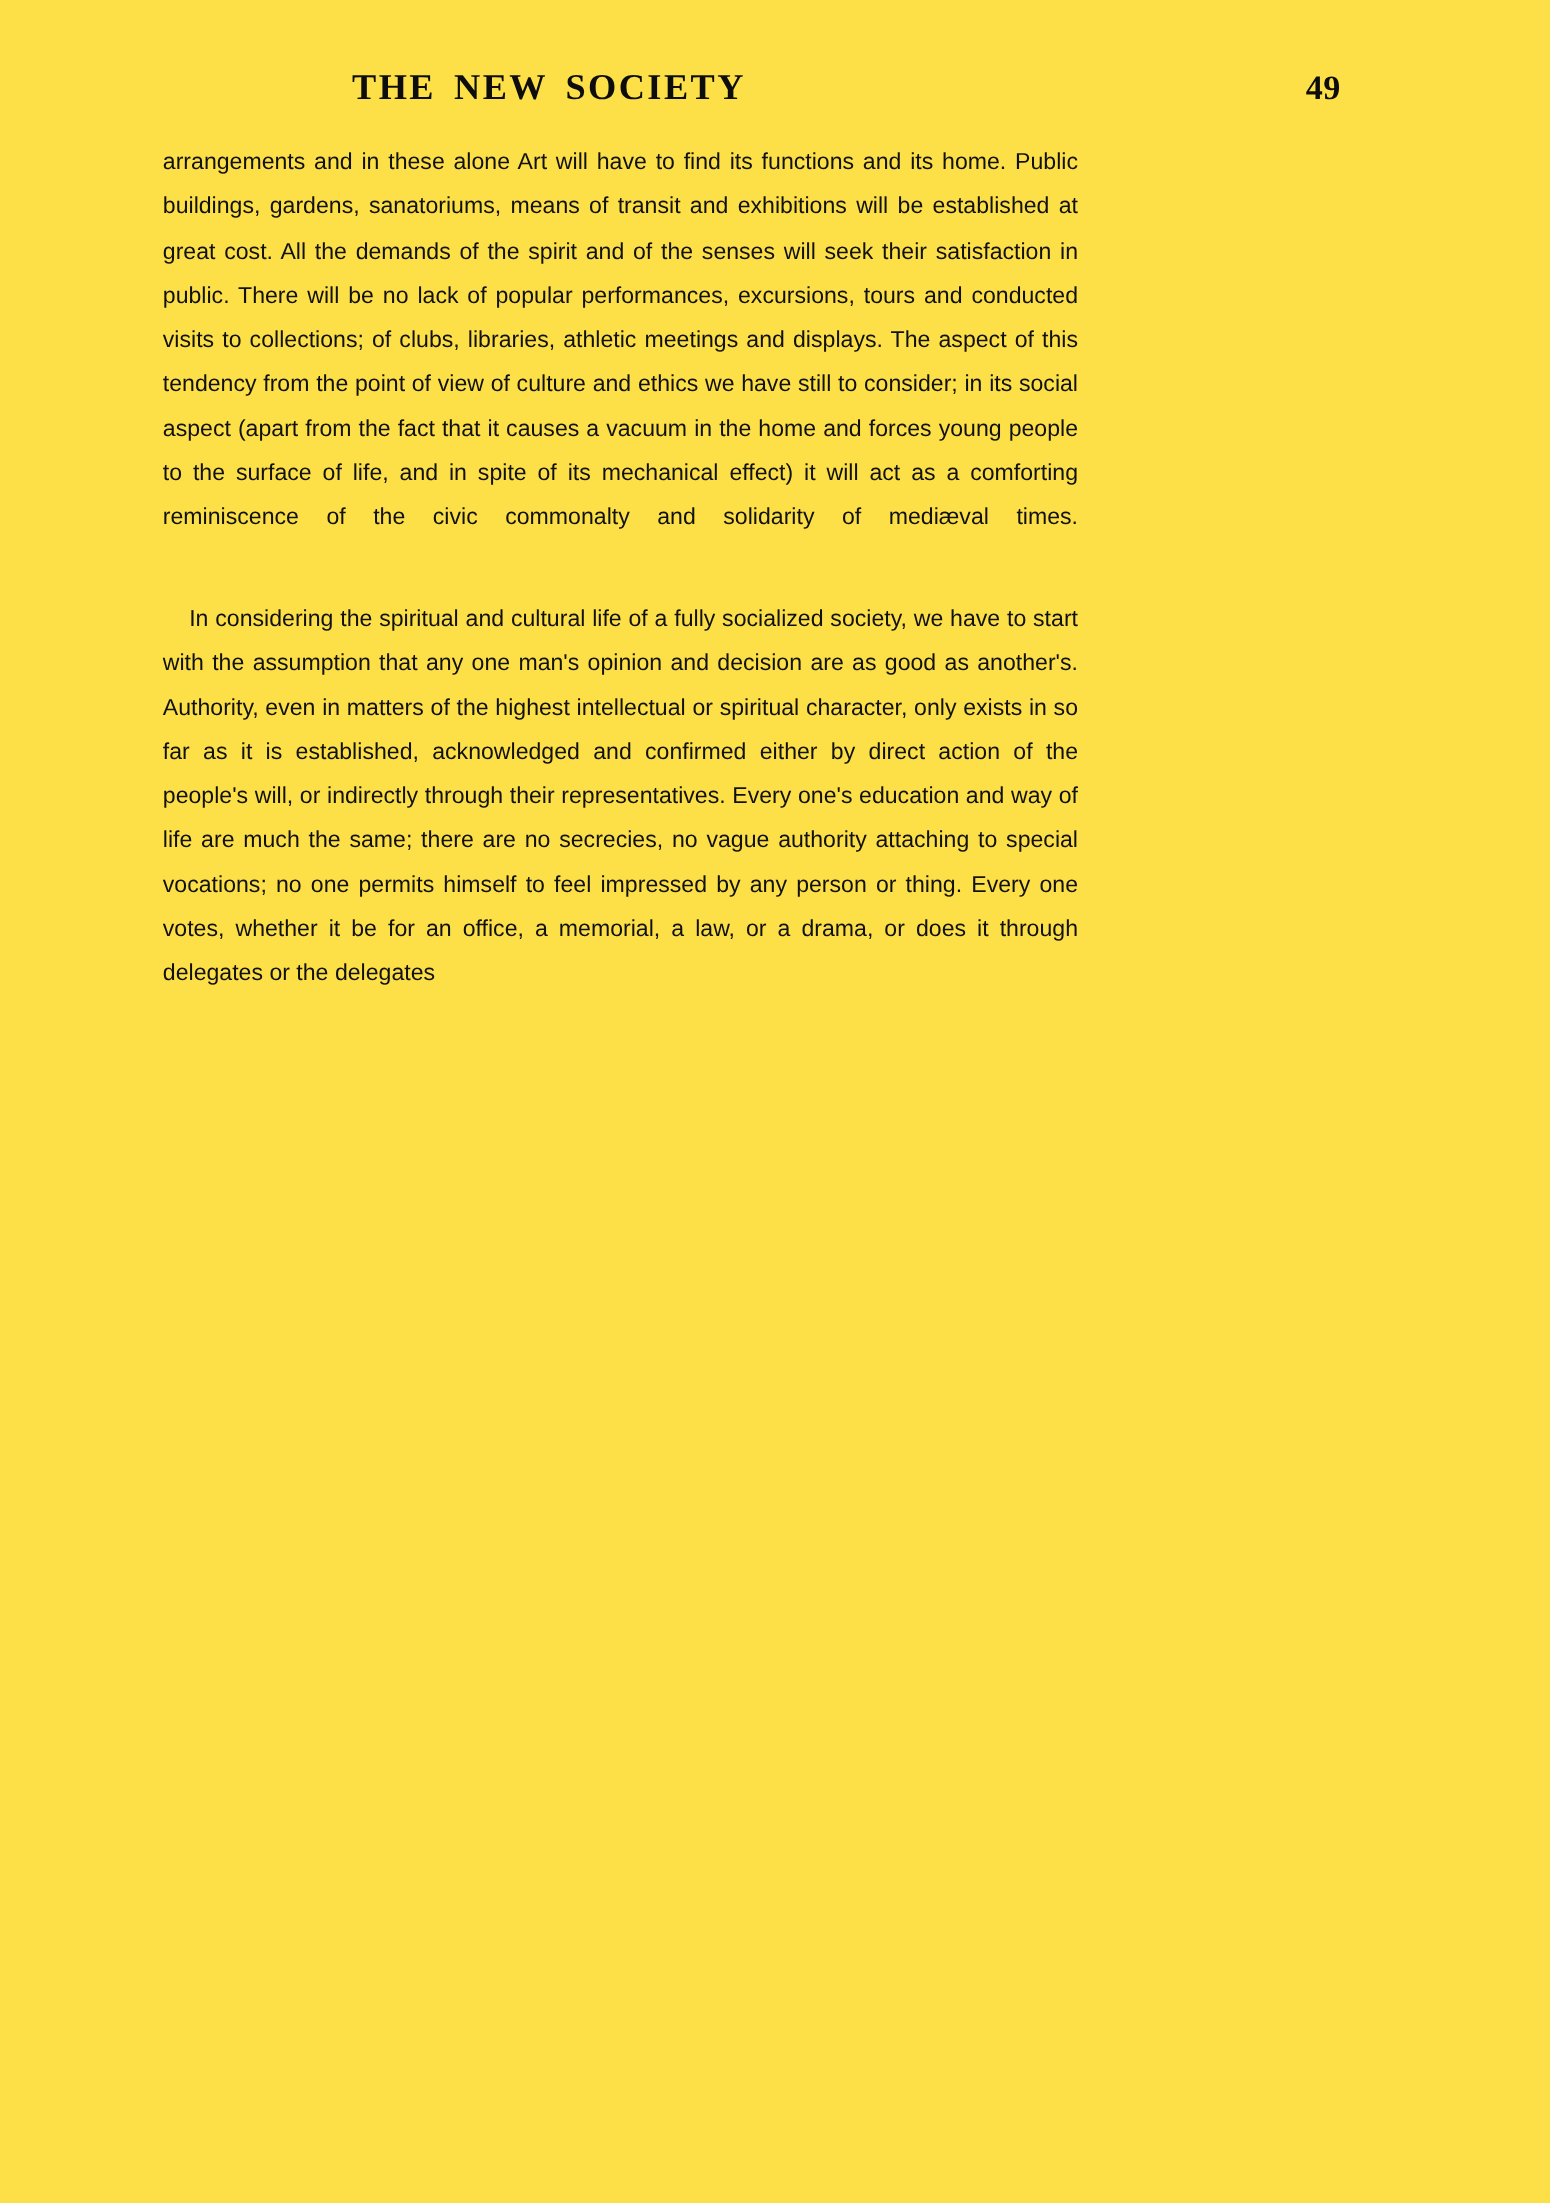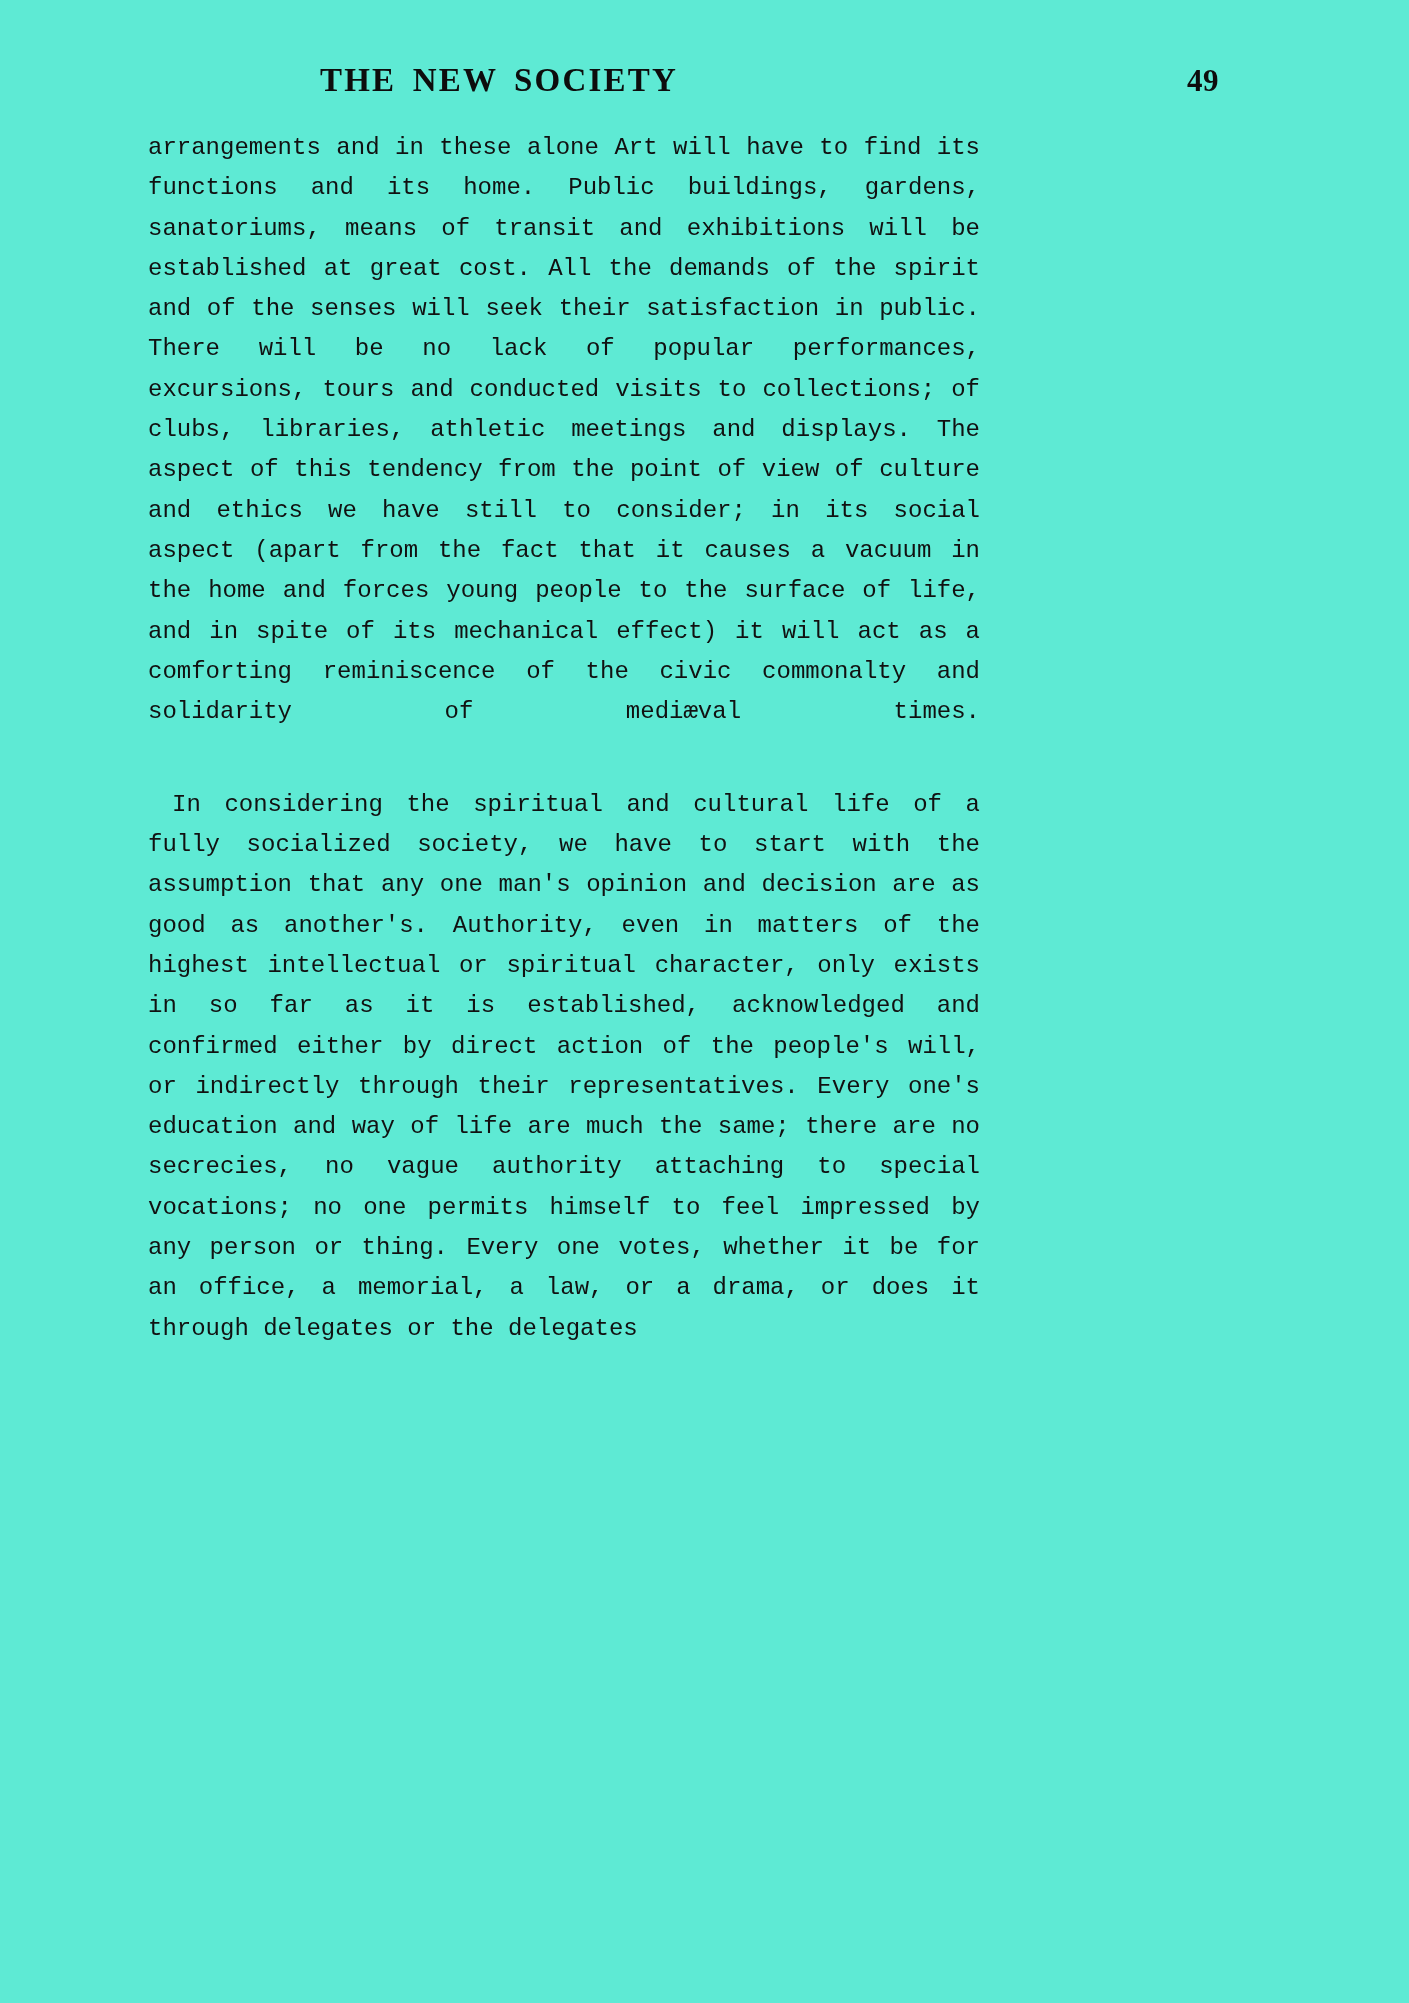--- a/index.html
+++ b/index.html
@@ -13,21 +13,21 @@
     font-family: "Liberation Serif", serif;
     color: #111111;
     overflow: hidden;
   }
   .page {
     position: relative;
     width: 1409px;
     height: 2003px;
     box-sizing: border-box;
     padding: 0;
-    background: #5eead4;
+    background: #fde047;
   }
   .header {
     position: absolute;
     top: 62px;
     left: 190px;
     right: 190px;
     height: 44px;
     display: flex;
     align-items: baseline;
     justify-content: space-between;
@@ -49,22 +49,22 @@
     letter-spacing: 0.5px;
   }
   .body-text {
     position: absolute;
     top: 128px;
     left: 148px;
     width: 832px;
   }
   .para {
     margin: 0;
-    font-family: Liberation Mono, monospace;
-    font-size: 24px;
+    font-family: Liberation Sans, sans-serif;
+    font-size: 21px;
     line-height: 40.3px;
     text-align: justify;
     text-justify: inter-word;
     color: #111111;
     -webkit-hyphens: none;
     hyphens: none;
   }
   .para + .para {
     margin-top: 12px;
   }

